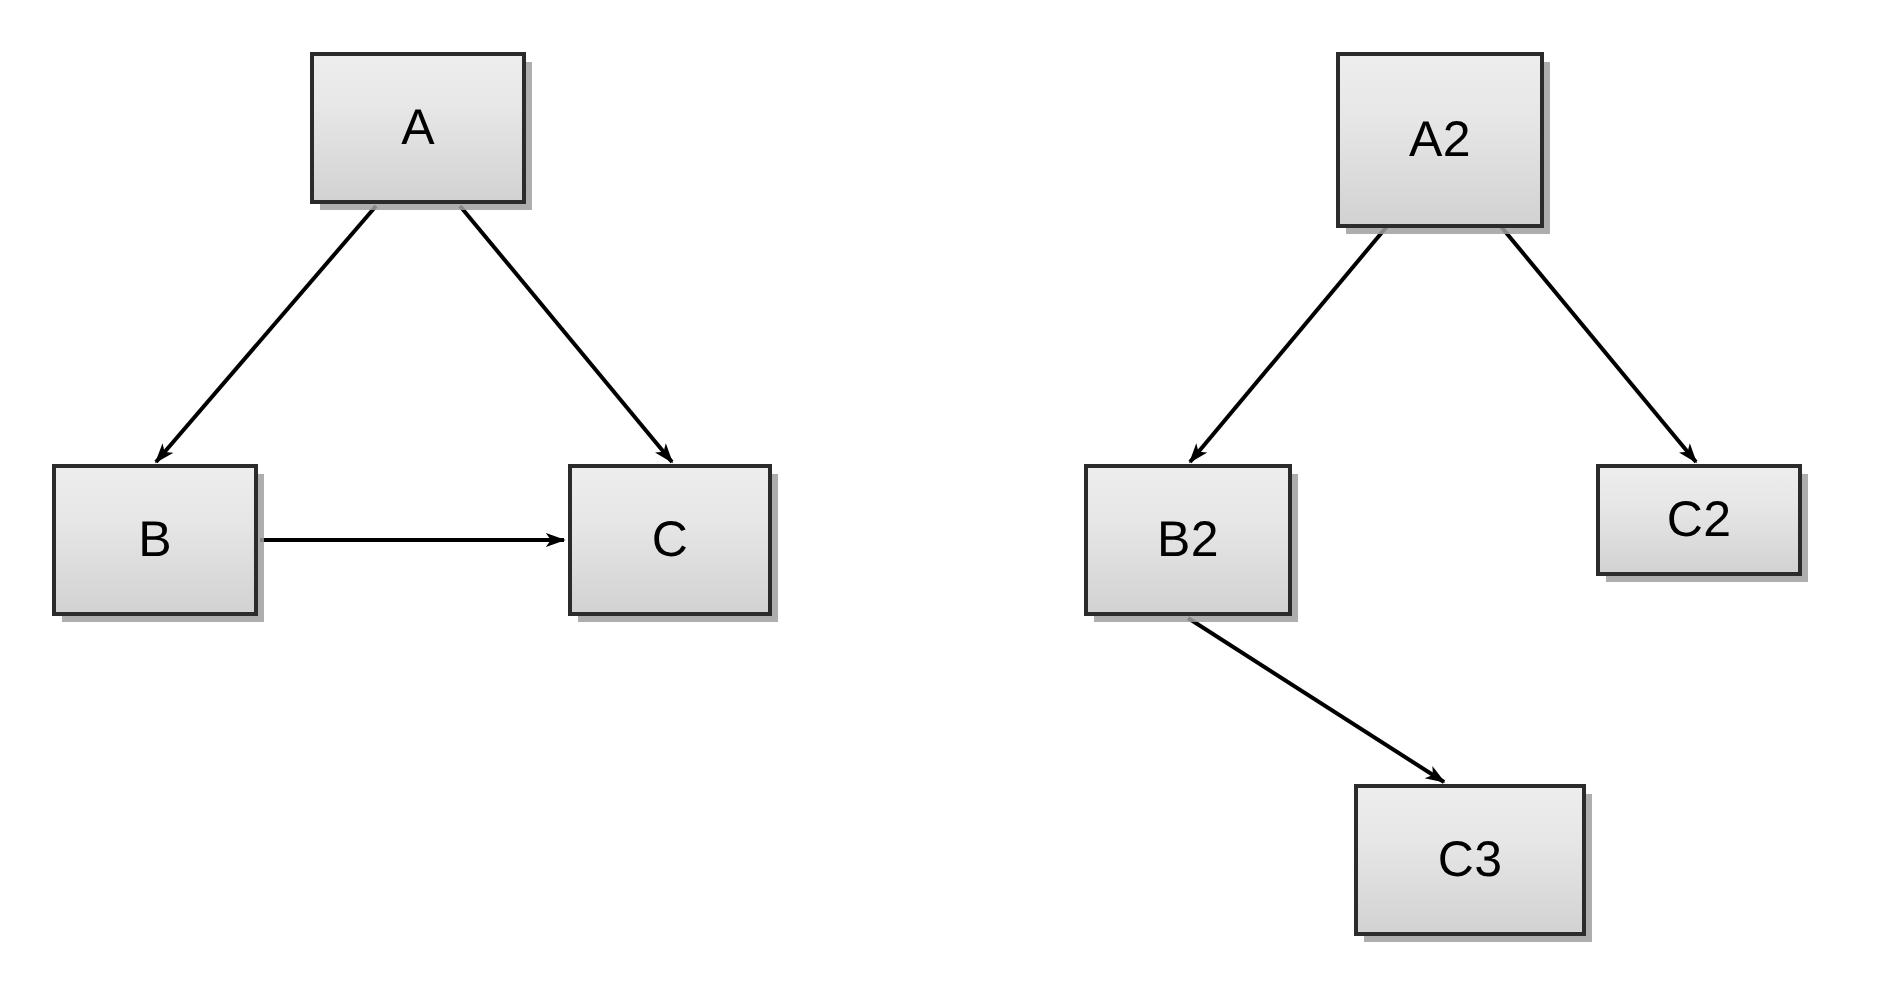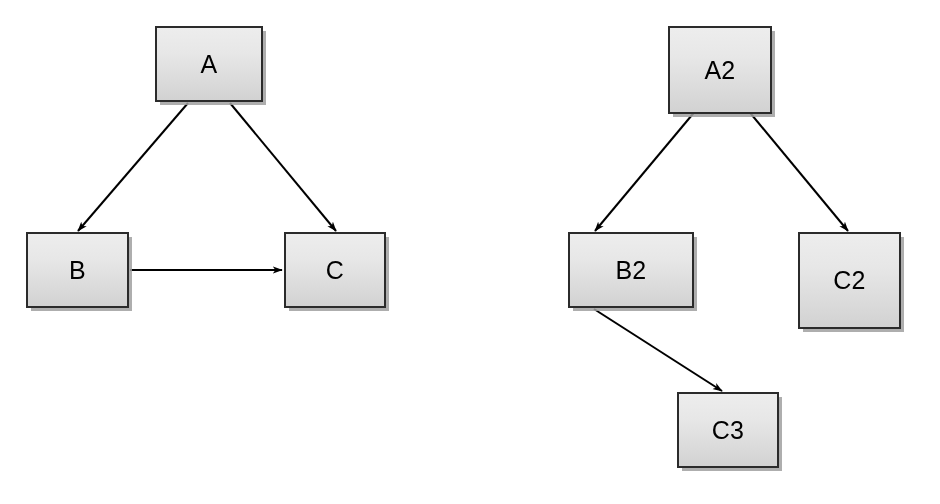--- a/index.html
+++ b/index.html
@@ -72,24 +72,24 @@
       </div>
       <div class="node" style="left: 26px; top: 232px; width: 103px; height: 76px;">
         <span class="node-label">B</span>
       </div>
       <div class="node" style="left: 284px; top: 232px; width: 102px; height: 76px;">
         <span class="node-label">C</span>
       </div>
       <div class="node" style="left: 668px; top: 26px; width: 104px; height: 88px;">
         <span class="node-label">A2</span>
       </div>
-      <div class="node" style="left: 568px; top: 232px; width: 126px; height: 76px;">
+      <div class="node" style="left: 542px; top: 232px; width: 104px; height: 76px;">
         <span class="node-label">B2</span>
       </div>
-      <div class="node" style="left: 798px; top: 232px; width: 103px; height: 97px;">
+      <div class="node" style="left: 798px; top: 232px; width: 103px; height: 56px;">
         <span class="node-label">C2</span>
       </div>
-      <div class="node" style="left: 677px; top: 392px; width: 102px; height: 76px;">
+      <div class="node" style="left: 677px; top: 392px; width: 116px; height: 76px;">
         <span class="node-label">C3</span>
       </div>
     </div>
 
 </div>
 
 </body></html>

